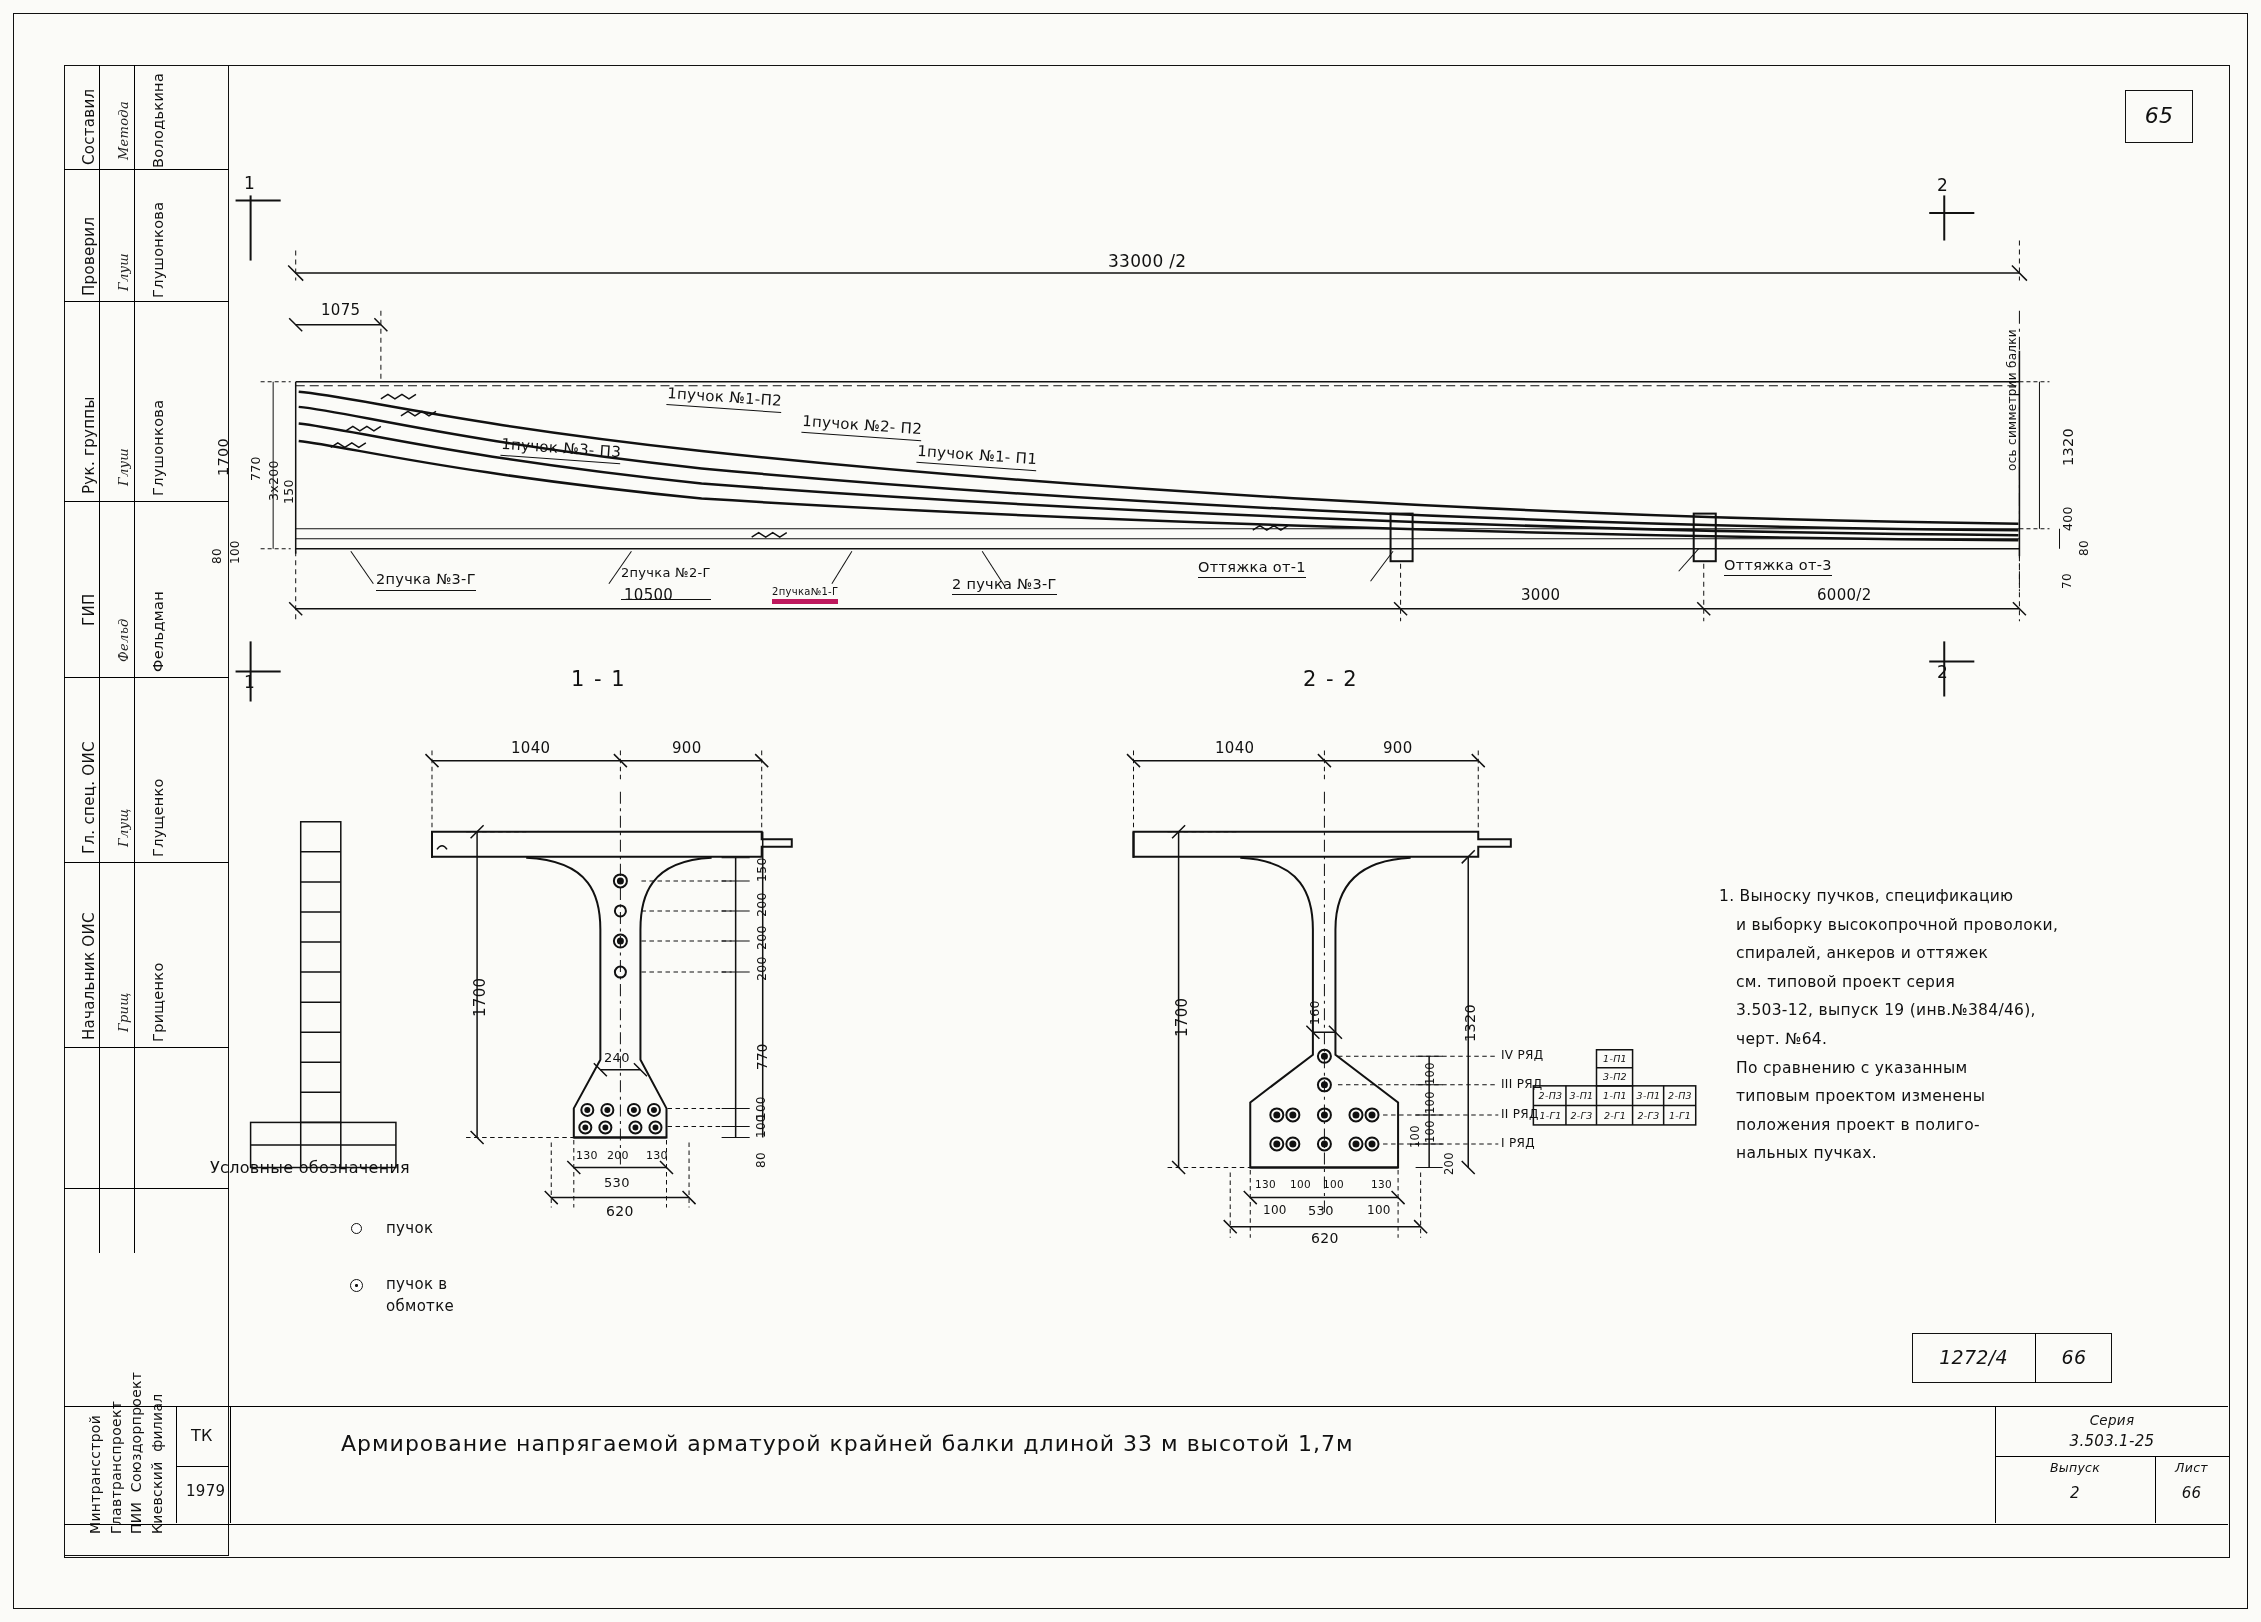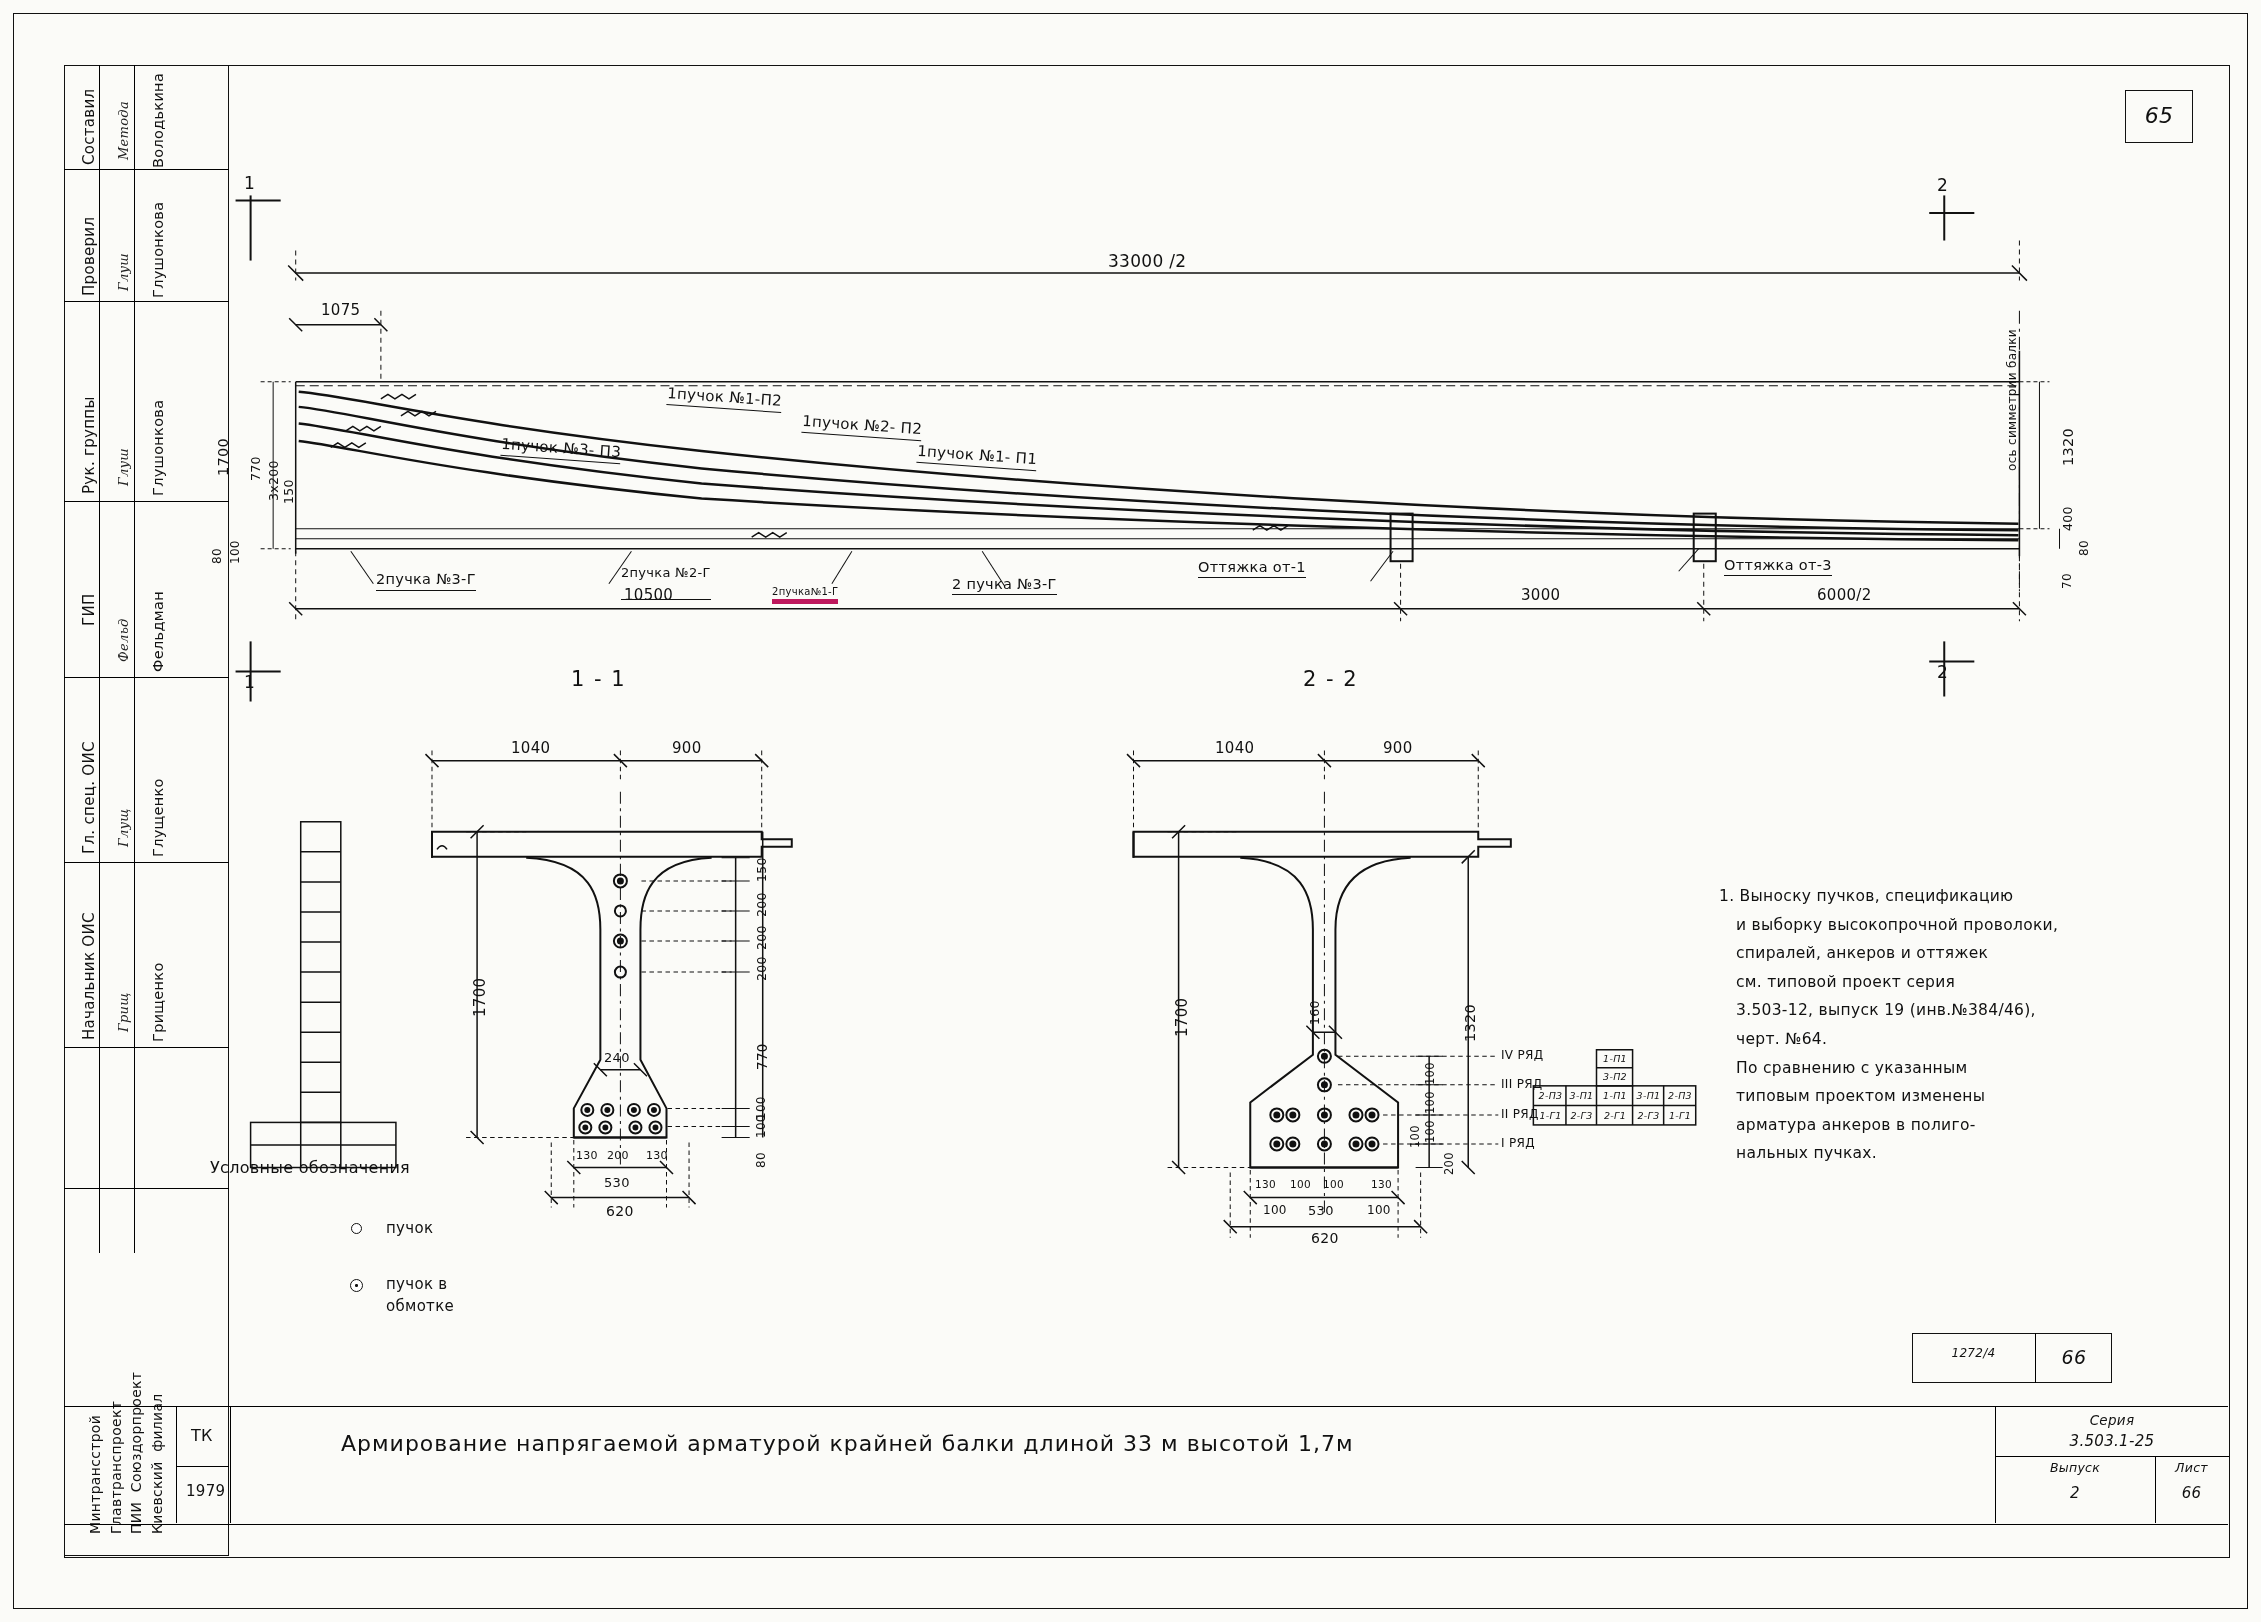--- a/index.html
+++ b/index.html
@@ -95,21 +95,21 @@
   <div class="ln v thk" style="left:2155px;top:1456px;height:67px;"></div>
   <div class="txt ctr" style="left:1995px;top:1412px;width:234px;font-size:13.5px;">Серия</div>
   <div class="txt ctr" style="left:1995px;top:1432px;width:234px;font-size:15px;">3.503.1-25</div>
   <div class="txt ctr" style="left:1995px;top:1460px;width:160px;font-size:12.5px;">Выпуск</div>
   <div class="txt ctr" style="left:1995px;top:1484px;width:160px;font-size:15px;">2</div>
   <div class="txt ctr" style="left:2155px;top:1460px;width:73px;font-size:12.5px;">Лист</div>
   <div class="txt ctr" style="left:2155px;top:1484px;width:73px;font-size:15px;">66</div>
 
   <div class="cell" style="left:1912px;top:1333px;width:200px;height:50px;"></div>
   <div class="ln v thk" style="left:2035px;top:1333px;height:50px;"></div>
-  <div class="txt ctr" style="left:1912px;top:1346px;width:123px;font-size:12px;">1272/4</div>
+  <div class="txt ctr" style="left:1912px;top:1346px;width:123px;font-size:19px;">1272/4</div>
   <div class="txt ctr" style="left:2035px;top:1346px;width:78px;font-size:19px;">66</div>
 
   <div class="cell" style="left:2125px;top:90px;width:68px;height:53px;"></div>
   <div class="txt ctr" style="left:2125px;top:103px;width:68px;font-size:22px;">65</div>
 
 
   <svg width="2261" height="1622" viewBox="0 0 4512 3237">
     <g stroke="#111" fill="none" stroke-width="3">
 
       <path d="M590,770 L4030,770" stroke-dasharray="18 10" stroke-width="2"></path>
@@ -451,18 +451,18 @@
 
   <div class="note" style="left:1719px;top:882px;width:501px;" id="notesBlock">
       <div>1. Выноску  пучков, спецификацию</div>
       <div style="padding-left: 17px;">и выборку высокопрочной проволоки,</div>
       <div style="padding-left: 17px;">спиралей,  анкеров  и  оттяжек</div>
       <div style="padding-left: 17px;">см. типовой проект  серия</div>
       <div style="padding-left: 17px;">3.503-12, выпуск 19 (инв.№384/46),</div>
       <div style="padding-left: 17px;">черт. №64.</div>
       <div style="padding-left: 17px;">По  сравнению  с указанным</div>
       <div style="padding-left: 17px;">типовым проектом  изменены</div>
-      <div style="padding-left: 17px;">арматура анкеров в полиго-</div>
+      <div style="padding-left: 17px;">положения проект в полиго-</div>
       <div style="padding-left: 17px;">нальных пучках.</div>
     </div>
 
 </div>
 
 
 </body></html>

